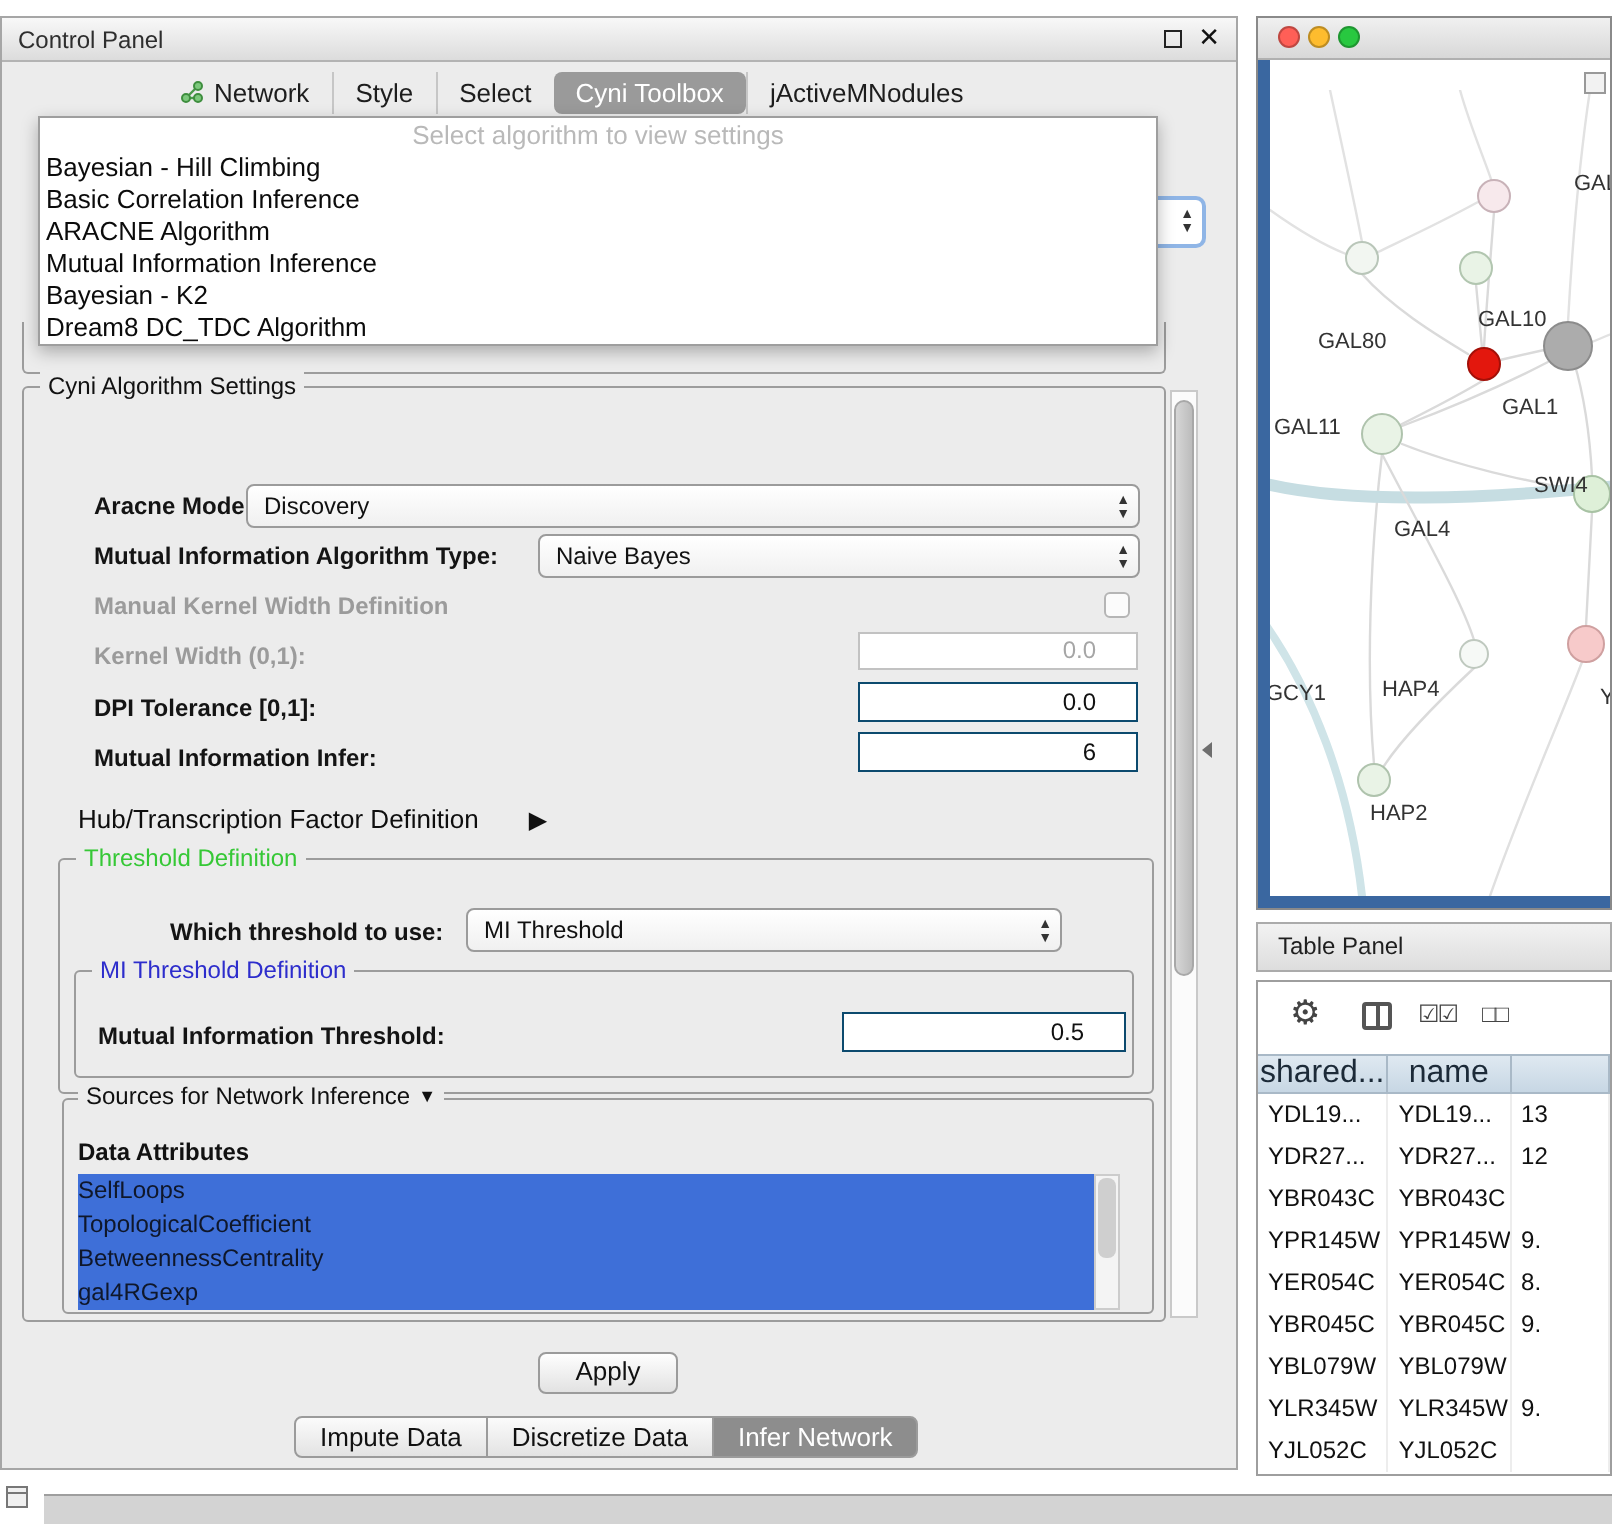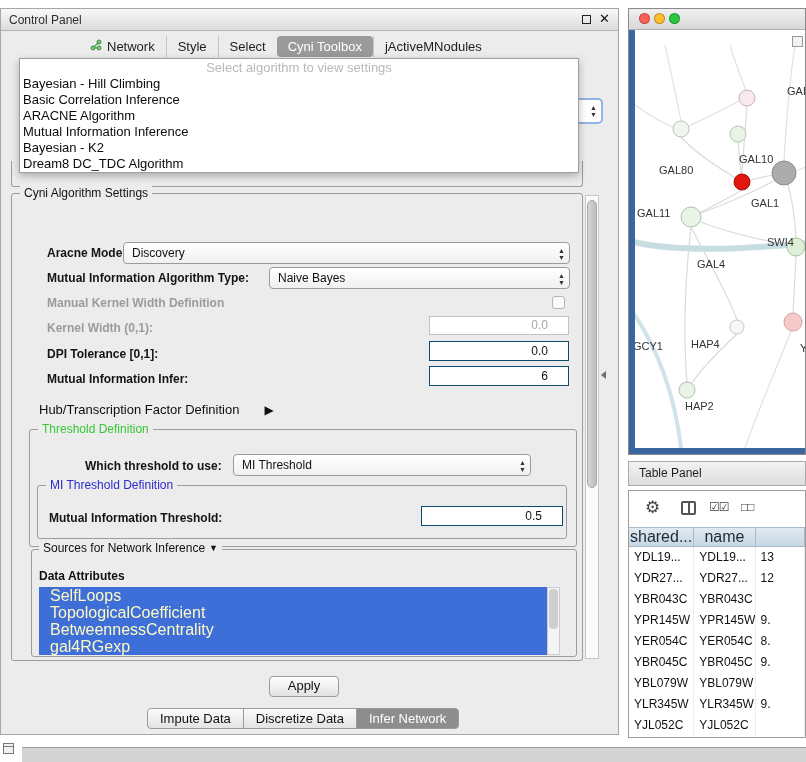--- a/index.html
+++ b/index.html
@@ -10,21 +10,21 @@
 
   
   .cp{left:0;top:8px;width:619px;height:727px;background:#ececec;border:1px solid #a6a6a6}
   .titlebar{position:absolute;left:0;top:0;width:100%;height:22px;
             background:linear-gradient(#f8f8f8,#dcdcdc);border-bottom:1px solid #b3b3b3}
   .titlebar .t{position:absolute;left:8px;top:4px;font-size:12px;color:#2e2e2e}
   .tb-float{position:absolute;right:27px;top:6px;width:9px;height:9px;border:1px solid #222;background:transparent}
   .tb-close{position:absolute;right:8px;top:3px;font-size:13px;font-weight:bold;color:#111;line-height:14px}
 
   .tabs{position:absolute;left:78px;top:26px;height:22px;display:flex;align-items:center;font-size:13px}
-  .tab{display:flex;align-items:flex-start;gap:5px;padding:3px 11px;color:#1d1d1d;white-space:nowrap}
+  .tab{display:flex;align-items:center;gap:5px;padding:3px 11px;color:#1d1d1d;white-space:nowrap}
   .tab+.tab{border-left:1px solid #c6c6c6}
   .tab.sel{background:#9a9a9a;color:#fff;border-radius:4px;border-left:none}
 
   .popup{left:18px;top:49px;width:560px;height:115px;background:#fff;border:1px solid #9e9e9e;
          box-shadow:0 3px 8px rgba(0,0,0,.28);z-index:50;font-size:13px;padding-top:1px}
   .popup .ph{height:16px;line-height:16px;text-align:center;color:#b9b9b9}
   .algo-item{height:16px;line-height:16px;padding-left:3px;color:#0b0b0b;white-space:nowrap}
   .algo-item.sel{font-weight:normal}
 
   .combo-frag{left:576px;top:89px;width:26px;height:26px;background:#fff;border:2px solid #8fb5e6;
@@ -57,21 +57,21 @@
   .tfield{position:absolute;background:#fff;border:1px solid #0c4a6e;font-size:12px;text-align:right;padding-right:20px}
   .tfield.dis{border-color:#c2c2c2;color:#a6a6a6}
   .checkbox{position:absolute;left:551px;top:287px;width:13px;height:13px;border:1px solid #b5b5b5;border-radius:3px;background:#fbfbfb}
 
   .hub-row{position:absolute;left:38px;top:393px;font-size:13px;color:#0e0e0e;display:flex;align-items:center;gap:25px}
   .hub-arrow{font-size:12px;color:#111}
   .src-arrow{font-size:9px;color:#111;margin-left:4px}
 
   .attr-label{position:absolute;left:38px;top:560px;font-size:12px;font-weight:bold}
   .attr-list{position:absolute;left:38px;top:578px;width:508px}
-  .attr-item{height:17px;line-height:17px;background:#3e6fd8;color:#fef9c3;font-size:16px;padding-left:11px;white-space:nowrap}
+  .attr-item{height:17px;line-height:17px;background:#3e6fd8;color:#0f172a;font-size:12px;padding-left:0;white-space:nowrap}
   .attr-scroll{left:546px;top:578px;width:13px;height:68px;background:#f4f4f4;border:1px solid #ccc}
   .attr-thumb{position:absolute;left:1px;top:1px;width:9px;height:40px;background:#cfcfcf;border-radius:4px}
 
   .apply-btn{left:268px;top:667px;width:70px;height:21px;background:linear-gradient(#fefefe,#e2e2e2);
              border:1px solid #9b9b9b;border-radius:4px;font-size:13px;text-align:center;line-height:18px;color:#111}
 
   .btabs{position:absolute;left:146px;top:699px;display:flex;font-size:13px}
   .btab{padding:2px 12px;height:21px;background:linear-gradient(#fbfbfb,#e3e3e3);border:1px solid #9b9b9b;margin-left:-1px;line-height:16px;white-space:nowrap}
   .btab:first-child{border-radius:4px 0 0 4px;margin-left:0}
   .btab:last-child{border-radius:0 4px 4px 0}

